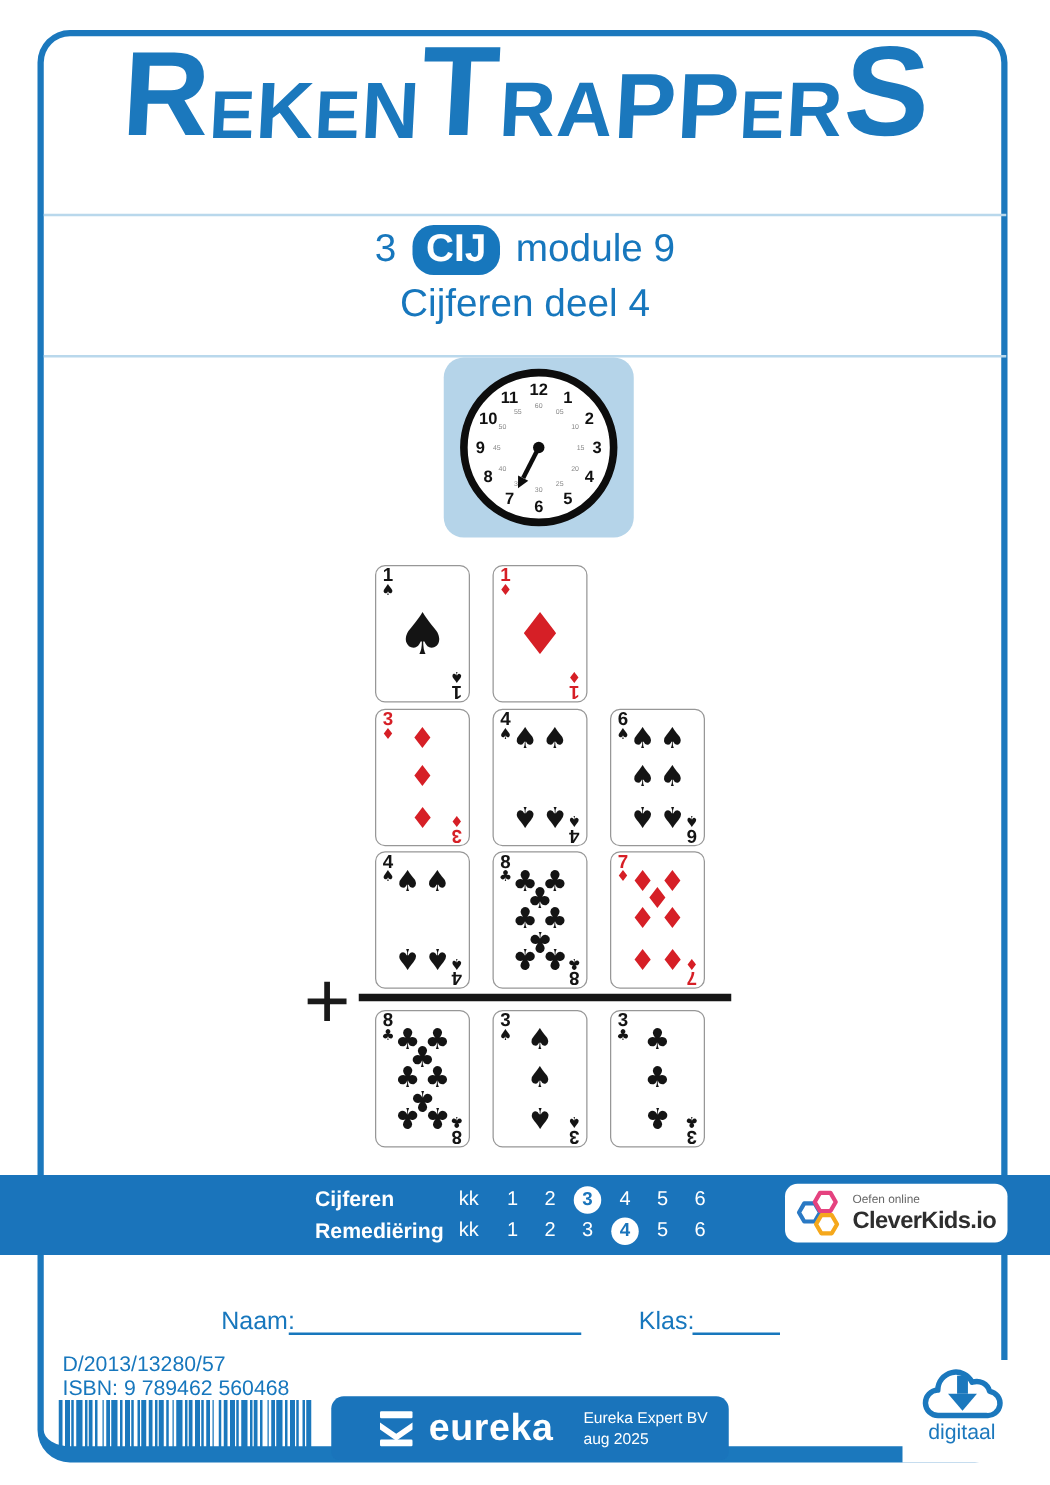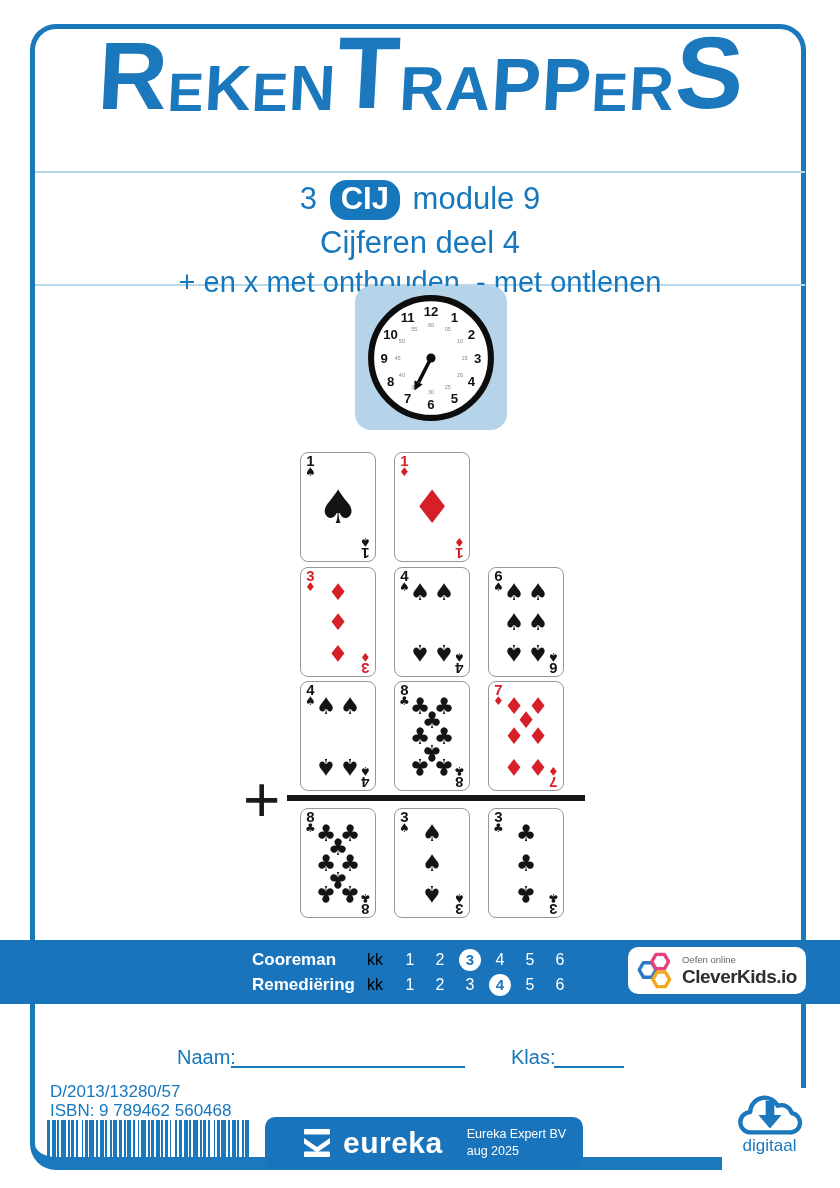--- a/index.html
+++ b/index.html
@@ -59,21 +59,21 @@
   .pip.flip{transform:translate(-50%,-50%) rotate(180deg);}
   .pip.big{font-size:46px;}
   .plus-sign{position:absolute;left:243px;top:763px;font-size:64px;font-weight:400;color:#1a1a1a;}
   .sum-line{position:absolute;left:287px;top:795px;width:298px;height:6px;background:#161616;}
 
   
   .band{position:absolute;left:0;top:940px;width:840px;height:64px;background:var(--band-blue);z-index:4;}
   .band-table{position:absolute;left:252px;top:7px;}
   .band-row{display:flex;align-items:center;height:25px;}
   .bl{width:115px;font-weight:bold;color:#fff;font-size:17px;}
-  .bk{width:28px;color:#000000;font-size:16px;}
+  .bk{width:28px;color:#ffffff;font-size:16px;}
   .bn{width:30px;display:flex;justify-content:center;color:#fff;font-size:16px;}
   .bn .circ{background:#fff;color:var(--band-blue);font-weight:bold;width:22px;height:22px;
     border-radius:50%;display:flex;align-items:center;justify-content:center;font-size:15px;}
   .ck-box{position:absolute;left:628px;top:947px;width:178px;height:47px;background:#fff;
     border-radius:10px;display:flex;align-items:center;padding-left:9px;box-sizing:border-box;
     gap:7px;z-index:5;}
   .ck-text .tag{font-size:9.5px;color:#666;margin-bottom:1px;}
   .ck-text .brand{font-size:19px;font-weight:bold;color:#2e2e2e;letter-spacing:-.5px;}
 
   
@@ -126,21 +126,20 @@
 
   <div class="divider d1"></div>
 
   <div class="title-block">
     <div class="t1">
       <span>3</span>
       <span class="badge">CIJ</span>
       <span>module 9</span>
     </div>
     <div class="t2">Cijferen deel 4</div>
-    <div class="t3">+ en x met onthouden, - met ontlenen</div>
   </div>
 
   <div class="divider d2"></div>
 
   <div class="clock-box">
     <svg id="clocksvg" width="132" height="132" viewBox="0 0 130 130">
         <circle cx="65" cy="65" r="59" fill="#fff" stroke="#0d0d0d" stroke-width="6"></circle>
         <text x="88" y="29.66283142591582" text-anchor="middle" font-size="13" font-weight="bold" fill="#111" font-family="Liberation Sans,sans-serif">1</text>
         <text x="104.83716857408417" y="46.5" text-anchor="middle" font-size="13" font-weight="bold" fill="#111" font-family="Liberation Sans,sans-serif">2</text>
         <text x="111" y="69.5" text-anchor="middle" font-size="13" font-weight="bold" fill="#111" font-family="Liberation Sans,sans-serif">3</text>
@@ -352,21 +351,21 @@
           <span class="pip" style="left: 50%; top: 13%;">♣</span>
           <span class="pip" style="left: 50%; top: 50%;">♣</span>
           <span class="pip flip" style="left: 50%; top: 87%;">♣</span>
         </div>
       </div>
     </div>
 
   <div class="band">
     <div class="band-table" id="bandtable">
         <div class="band-row">
-          <span class="bl">Cooreman</span>
+          <span class="bl">Cijferen</span>
           <span class="bk">kk</span>
           <span class="bn">1</span>
           <span class="bn">2</span>
           <span class="bn">
             <span class="circ">3</span>
           </span>
           <span class="bn">4</span>
           <span class="bn">5</span>
           <span class="bn">6</span>
         </div>

